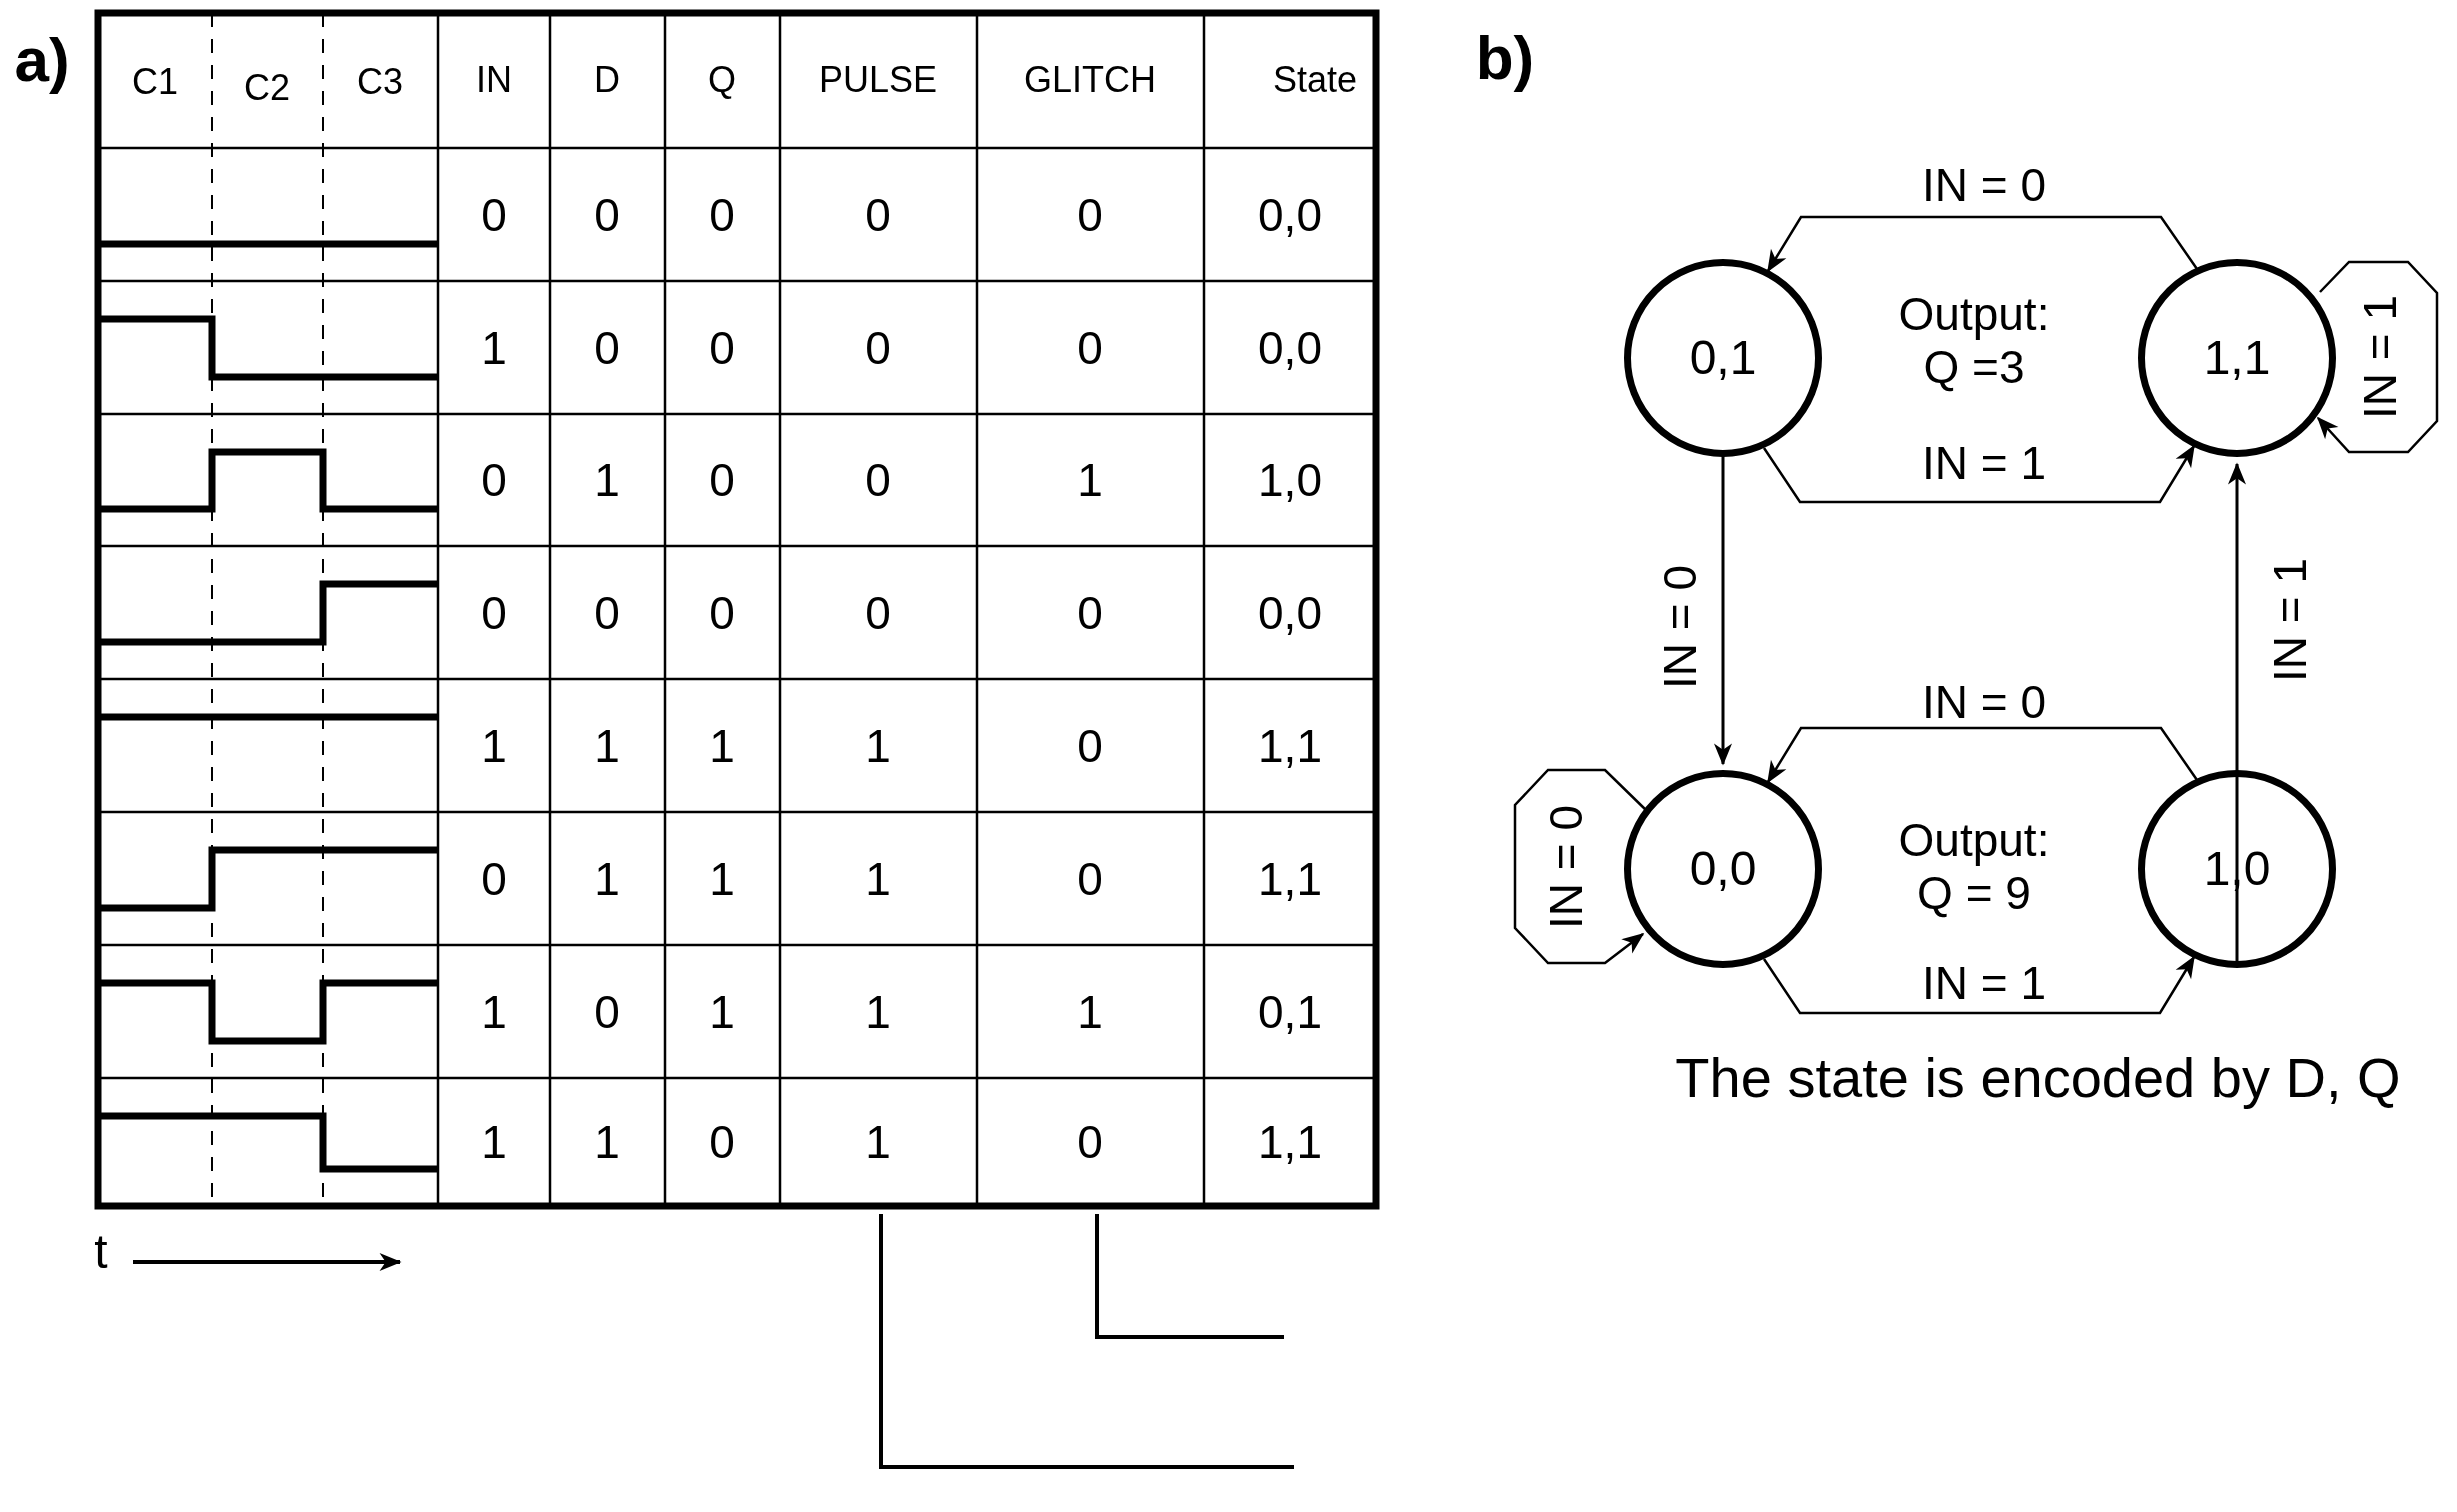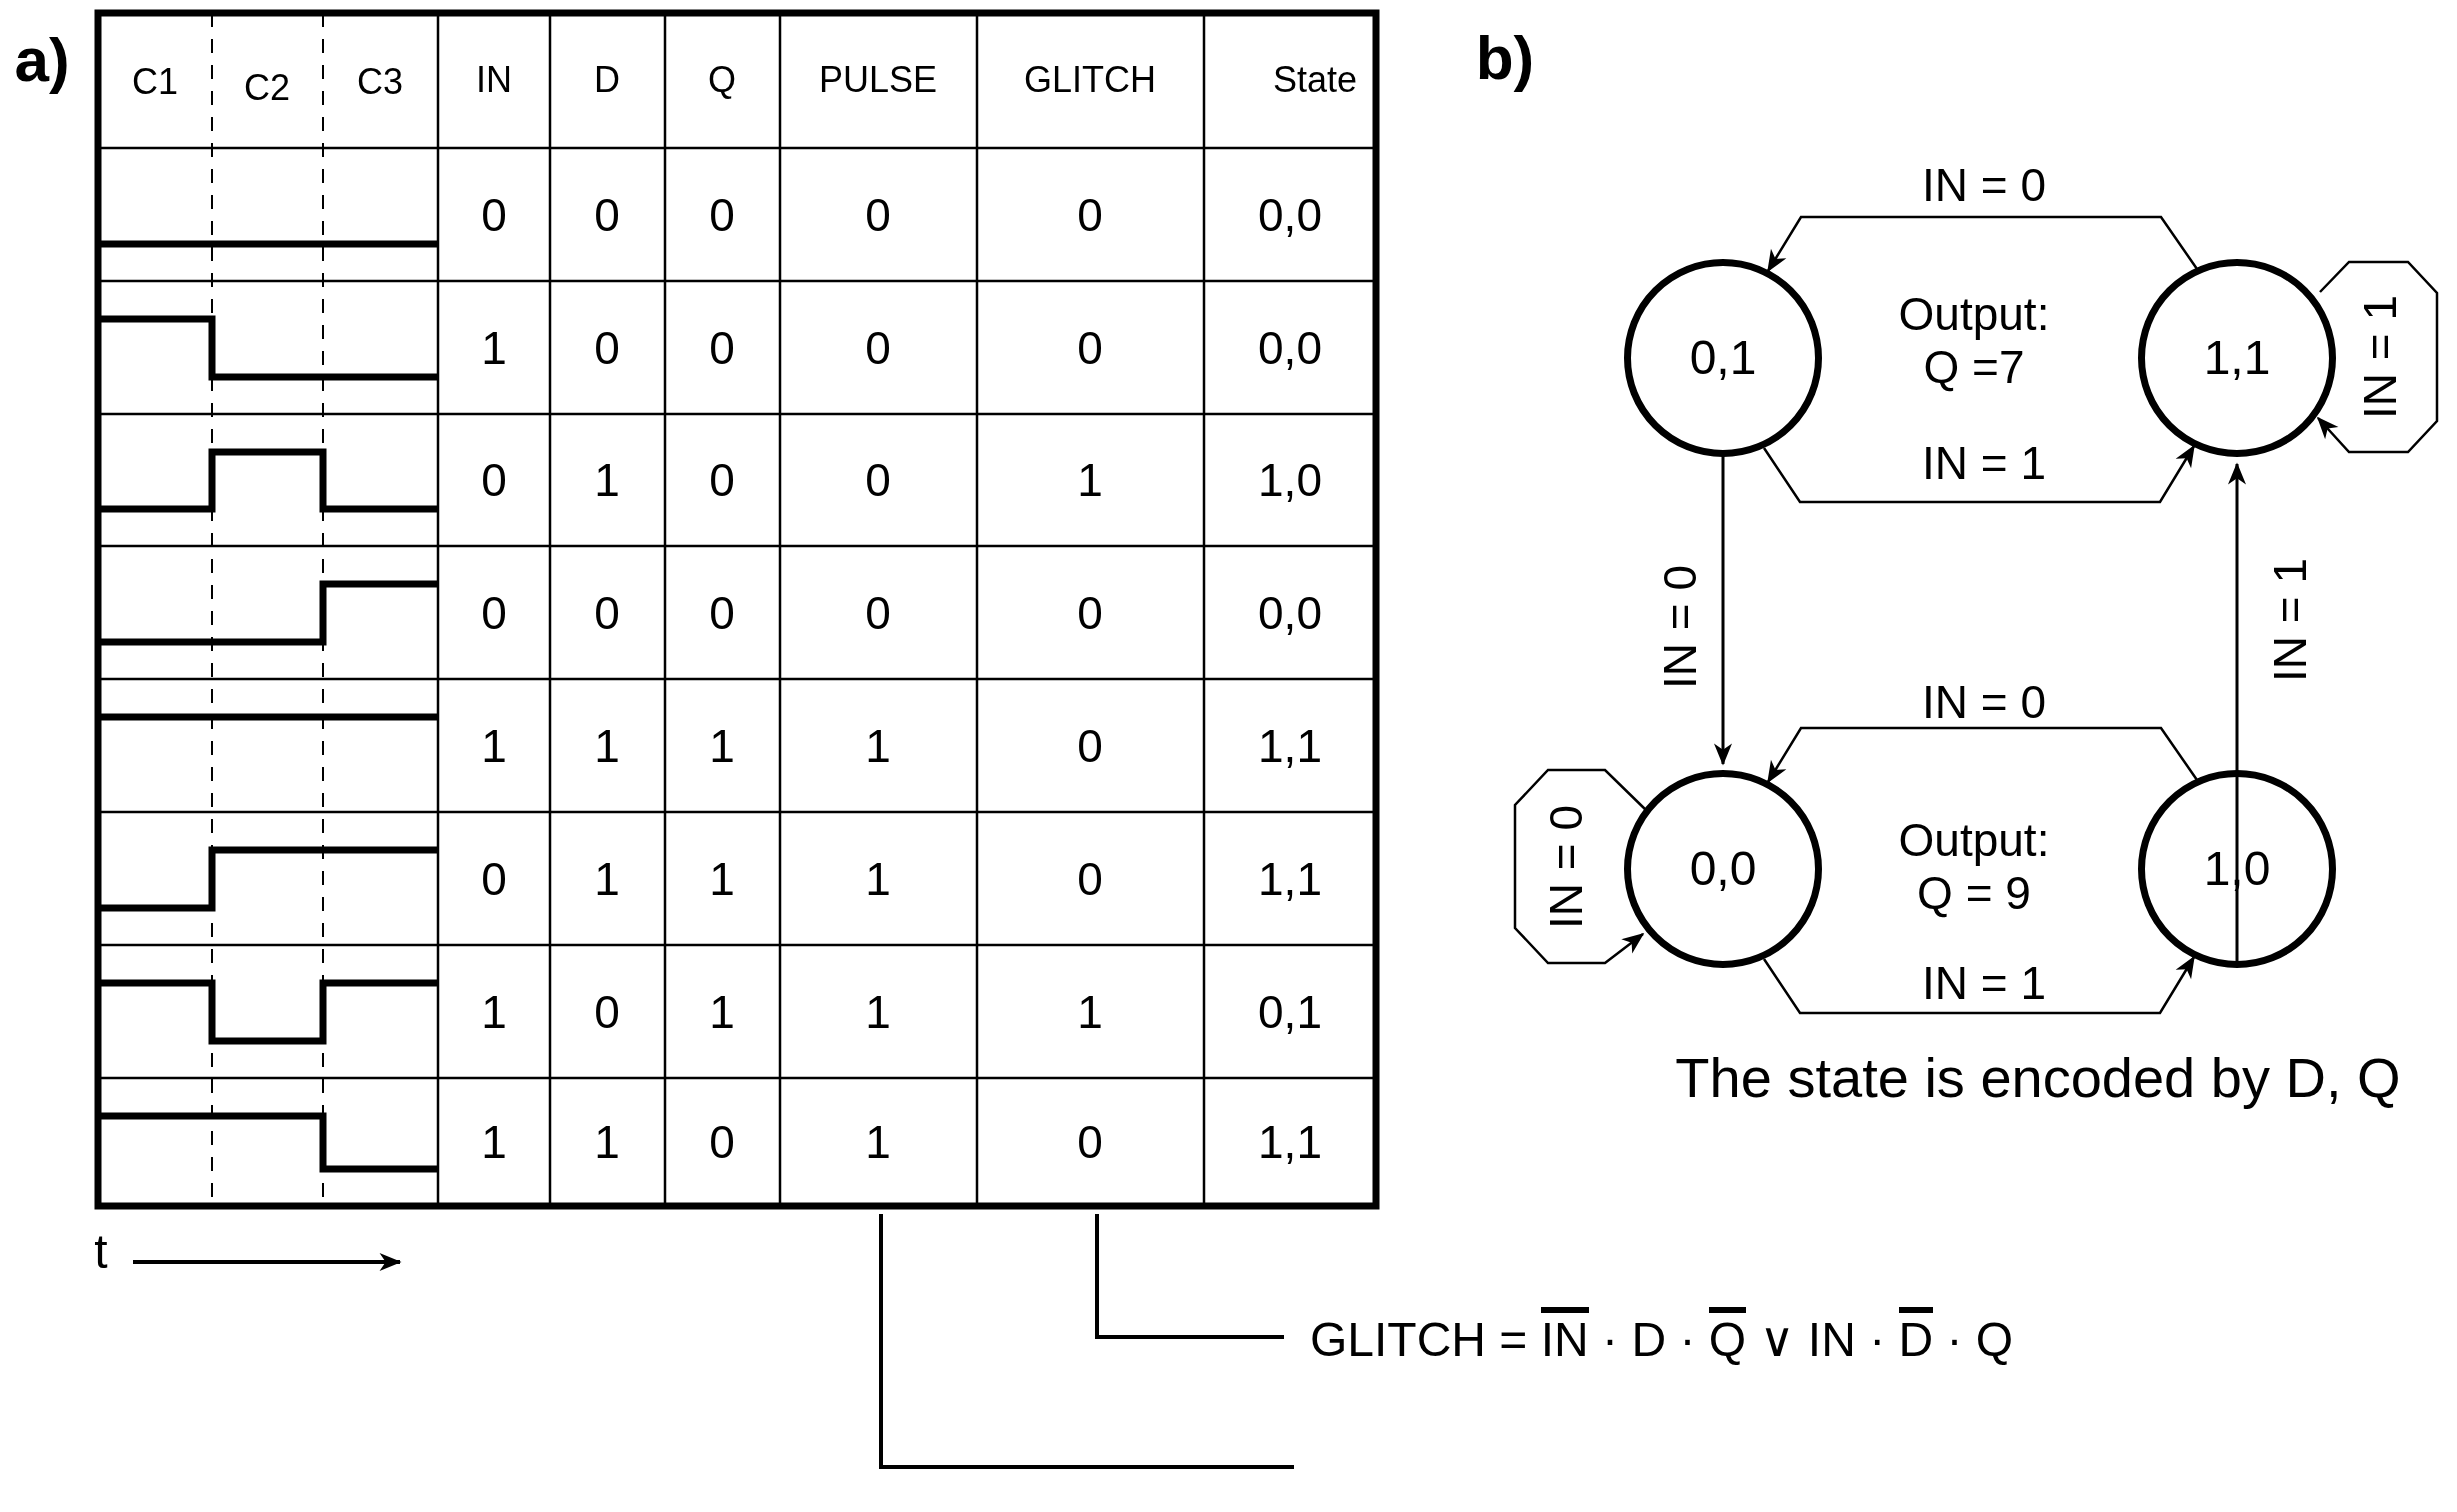--- a/index.html
+++ b/index.html
@@ -151,39 +151,38 @@
       <div class="cell" style="left: 494px; top: 1142px;">1</div>
       <div class="cell" style="left: 607px; top: 1142px;">1</div>
       <div class="cell" style="left: 722px; top: 1142px;">0</div>
       <div class="cell" style="left: 878px; top: 1142px;">1</div>
       <div class="cell" style="left: 1090px; top: 1142px;">0</div>
       <div class="cell" style="left: 1290px; top: 1142px;">1,1</div>
     </div>
 
   <div class="txt" style="left:101px;top:1252px;font-size:48px;">t</div>
 
-  <div id="glitch-formula" class="formula" style="left:1310px;top:1337px;"><span>GLITCH = </span><span class="ov">IN</span><span> · D · </span><span class="ov">Q</span><span> ∨ IN · </span><span class="ov">D</span><span> · Q</span></div>
 
   <div class="txt state-label" style="left:1723px;top:358px;">0,1</div>
   <div class="txt state-label" style="left:2237px;top:358px;">1,1</div>
   <div class="txt state-label" style="left:1723px;top:869px;">0,0</div>
   <div class="txt state-label" style="left:2237px;top:869px;">1,0</div>
 
   <div class="txt" style="left:1984px;top:185px;">IN = 0</div>
   <div class="txt" style="left:1984px;top:463px;">IN = 1</div>
   <div class="txt" style="left:1984px;top:702px;">IN = 0</div>
   <div class="txt" style="left:1984px;top:983px;">IN = 1</div>
   <div class="txt rot" style="left:1680px;top:627px;">IN = 0</div>
   <div class="txt rot" style="left:2290px;top:620px;">IN = 1</div>
   <div class="txt rot" style="left:2380px;top:357px;">IN = 1</div>
   <div class="txt rot" style="left:1566px;top:867px;">IN = 0</div>
 
   <div class="txt outputs" style="left:1974px;top:341px;">
     <div>Output:</div>
-    <div>Q =7</div>
+    <div>Q =3</div>
   </div>
   <div class="txt outputs" style="left:1974px;top:867px;">
     <div>Output:</div>
     <div>Q = 9</div>
   </div>
 
   <div class="txt caption" style="left:2038px;top:1078px;">The state is encoded by D, Q</div>
 </div>
 
 </body></html>

